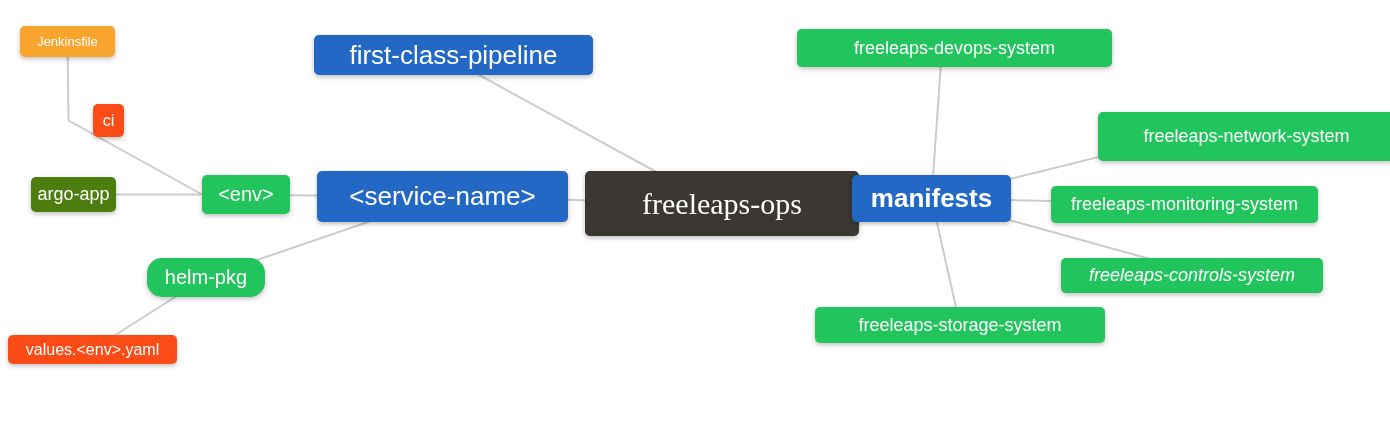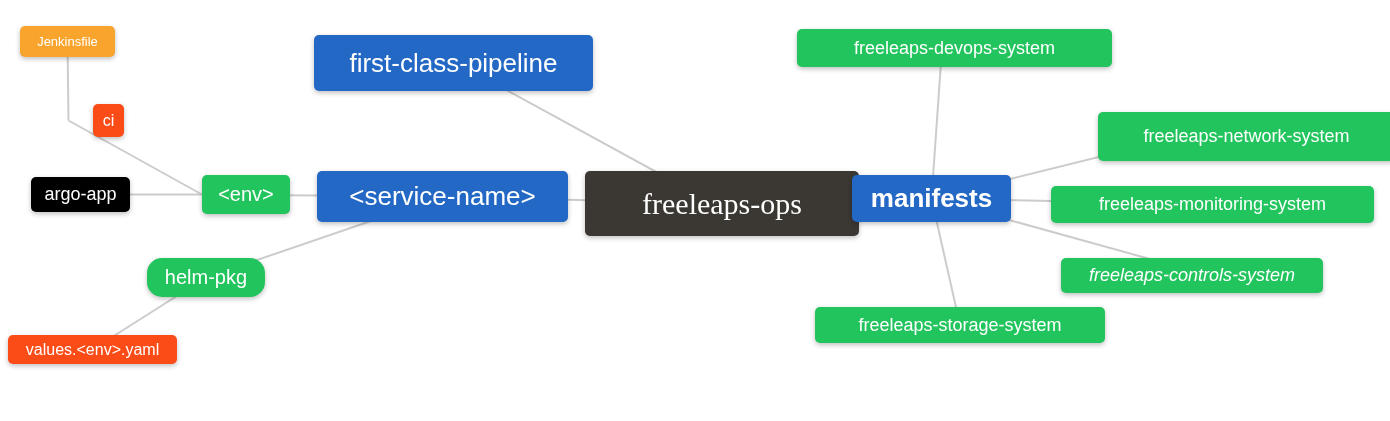--- a/index.html
+++ b/index.html
@@ -56,28 +56,28 @@
       <line x1="453.5" y1="61" x2="714" y2="203.5" stroke="#cccccc"></line>
       <line x1="931.5" y1="198.5" x2="714" y2="203.5" stroke="#cccccc"></line>
       <line x1="942" y1="48" x2="931.5" y2="198.5" stroke="#cccccc"></line>
       <line x1="1201.5" y1="131.5" x2="931.5" y2="198.5" stroke="#cccccc"></line>
       <line x1="1212.5" y1="204.5" x2="931.5" y2="198.5" stroke="#cccccc"></line>
       <line x1="1209.5" y1="275.5" x2="931.5" y2="198.5" stroke="#cccccc"></line>
       <line x1="960" y1="325" x2="931.5" y2="198.5" stroke="#cccccc"></line>
     </svg>
   <div id="node-layer">
       <div class="node" style="left: 585px; top: 171px; width: 274px; height: 65px; font-size: 30px; background: rgb(59, 56, 52); color: rgb(255, 255, 255); font-family: Liberation Serif, serif;">freeleaps-ops</div>
-      <div class="node" style="left: 314px; top: 35px; width: 279px; height: 56px; font-size: 26px; background: rgb(35, 104, 196); color: rgb(255, 255, 255);">first-class-pipeline</div>
+      <div class="node" style="left: 314px; top: 35px; width: 279px; height: 40px; font-size: 26px; background: rgb(35, 104, 196); color: rgb(255, 255, 255);">first-class-pipeline</div>
       <div class="node" style="left: 317px; top: 171px; width: 251px; height: 51px; font-size: 26px; background: rgb(35, 104, 196); color: rgb(255, 255, 255);">&lt;service-name&gt;</div>
       <div class="node" style="left: 852px; top: 175px; width: 159px; height: 47px; font-size: 26px; background: rgb(35, 104, 196); color: rgb(255, 255, 255); font-weight: bold;">manifests</div>
       <div class="node" style="left: 158px; top: 175px; width: 88px; height: 39px; font-size: 20px; background: rgb(34, 196, 93); color: rgb(255, 255, 255); margin-left: 44px;">&lt;env&gt;</div>
       <div class="node" style="left: 147px; top: 258px; width: 118px; height: 39px; font-size: 20px; background: rgb(34, 196, 93); color: rgb(255, 255, 255); border-radius: 15px;">helm-pkg</div>
       <div class="node" style="left: 53px; top: 104px; width: 31px; height: 33px; font-size: 16px; background: rgb(251, 75, 23); color: rgb(255, 255, 255); margin-left: 40px;">ci</div>
-      <div class="node" style="left: 31px; top: 177px; width: 99px; height: 35px; font-size: 18px; background: #000000; color: rgb(255, 255, 255);">argo-app</div>
+      <div class="node" style="left: 31px; top: 177px; width: 85px; height: 35px; font-size: 18px; background: #4d7c0f; color: rgb(255, 255, 255);">argo-app</div>
       <div class="node" style="left: 20px; top: 26px; width: 95px; height: 31px; font-size: 13px; background: rgb(249, 164, 45); color: rgb(255, 255, 255);">Jenkinsfile</div>
       <div class="node" style="left: 8px; top: 335px; width: 169px; height: 29px; font-size: 16px; background: rgb(251, 75, 23); color: rgb(255, 255, 255);">values.&lt;env&gt;.yaml</div>
       <div class="node" style="left: 797px; top: 29px; width: 315px; height: 38px; font-size: 18px; background: rgb(34, 196, 93); color: rgb(255, 255, 255);">freeleaps-devops-system</div>
       <div class="node" style="left: 1053px; top: 112px; width: 297px; height: 49px; font-size: 18px; background: rgb(34, 196, 93); color: rgb(255, 255, 255); margin-left: 45px;">freeleaps-network-system</div>
-      <div class="node" style="left: 1051px; top: 186px; width: 323px; height: 37px; font-size: 18px; background: rgb(34, 196, 93); color: rgb(255, 255, 255);">freeleaps-monitoring-system</div>
+      <div class="node" style="left: 1051px; top: 186px; width: 267px; height: 37px; font-size: 18px; background: rgb(34, 196, 93); color: rgb(255, 255, 255);">freeleaps-monitoring-system</div>
       <div class="node" style="left: 1061px; top: 258px; width: 262px; height: 35px; font-size: 18px; background: rgb(34, 196, 93); color: rgb(255, 255, 255); font-style: italic;">freeleaps-controls-system</div>
       <div class="node" style="left: 815px; top: 307px; width: 290px; height: 36px; font-size: 18px; background: rgb(34, 196, 93); color: rgb(255, 255, 255);">freeleaps-storage-system</div>
     </div>
 </div>
 
 </body></html>

